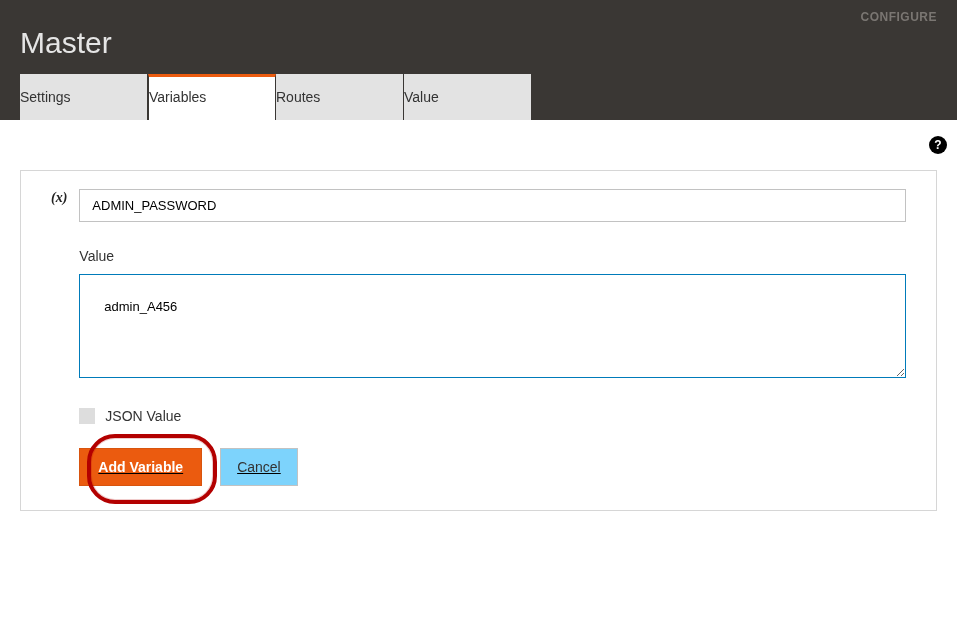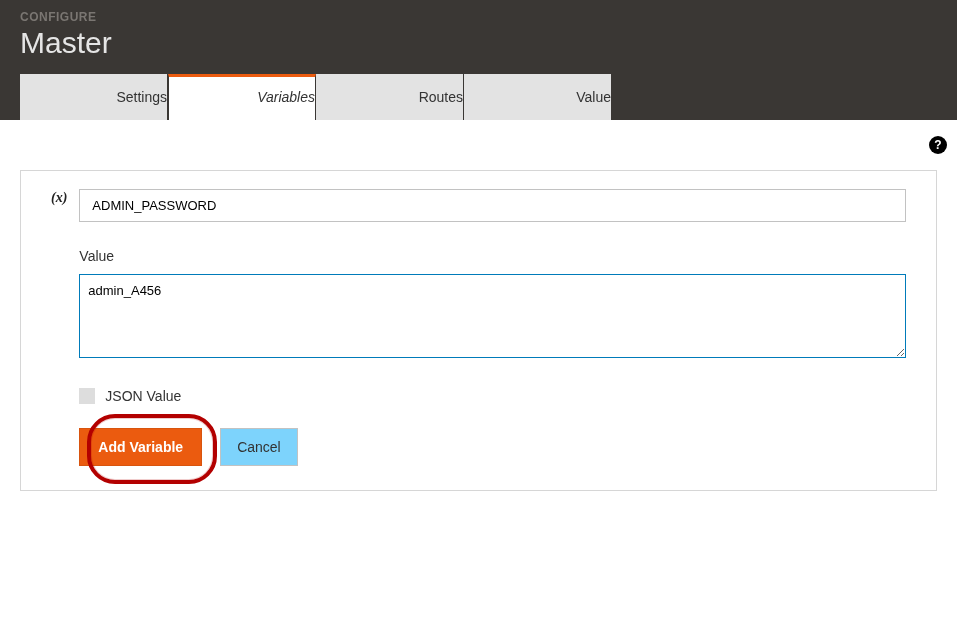--- a/index.html
+++ b/index.html
@@ -20,48 +20,48 @@
     }
     .header-top {
       padding-bottom: 14px;
     }
     .configure-label {
       color: #7a7672;
       font-size: 12px;
       font-weight: 600;
       line-height: 1.2;
       letter-spacing: 0.5px;
+      text-align: right;
     }
     .environment-name {
       color: #e5e5e5;
       font-size: 30px;
       font-weight: 300;
       margin-top: 2px;
     }
     .tabs {
       display: flex;
       gap: 0;
     }
     .tab {
       padding: 15px 0;
-      width: 148px;
-      text-align: right;
+      width: 128px;
+      text-align: left;
       background: #e3e3e3;
       color: #333;
       font-size: 14px;
       cursor: pointer;
       border-right: 1px solid #3a3734;
     }
     .tab.active {
       background: #fff;
       border-top: 3px solid #eb5b0f;
       padding-top: 12px;
       border-left: 1px solid #3a3734;
       border-right: 1px solid #3a3734;
-      font-style: italic;
     }
     .content-area {
       position: relative;
       padding: 20px 20px 0 20px;
     }
     .help-icon {
       position: absolute;
       right: 10px;
       top: 16px;
       width: 18px;
@@ -107,26 +107,26 @@
     .text-input {
       width: 100%;
       padding: 8px 12px;
       font-size: 13px;
       border: 1px solid #c2c2c2;
       font-family: inherit;
       outline: none;
     }
     .textarea-input {
       width: 100%;
-      padding: 8px;
+      padding: 24px;
       font-size: 13px;
       border: 1px solid #007bba;
       font-family: inherit;
       resize: vertical;
-      height: 84px;
+      height: 104px;
       outline: none;
       margin-top: 0;
     }
     .field-group {
       margin-bottom: 26px;
     }
     .checkbox-row {
       display: flex;
       align-items: flex-end;
       margin-top: 12px;
@@ -140,20 +140,21 @@
       cursor: pointer;
     }
     .checkbox-label {
       font-size: 14px;
       color: #333;
     }
     .button-row {
       display: flex;
       align-items: center;
       gap: 18px;
+      text-decoration: underline;
     }
     .btn-primary {
       background: #eb5b0f;
       color: #fff;
       border: 1px solid #d8540e;
       padding: 10px 18px;
       font-size: 14px;
       font-weight: 600;
       cursor: pointer;
       font-family: inherit;

